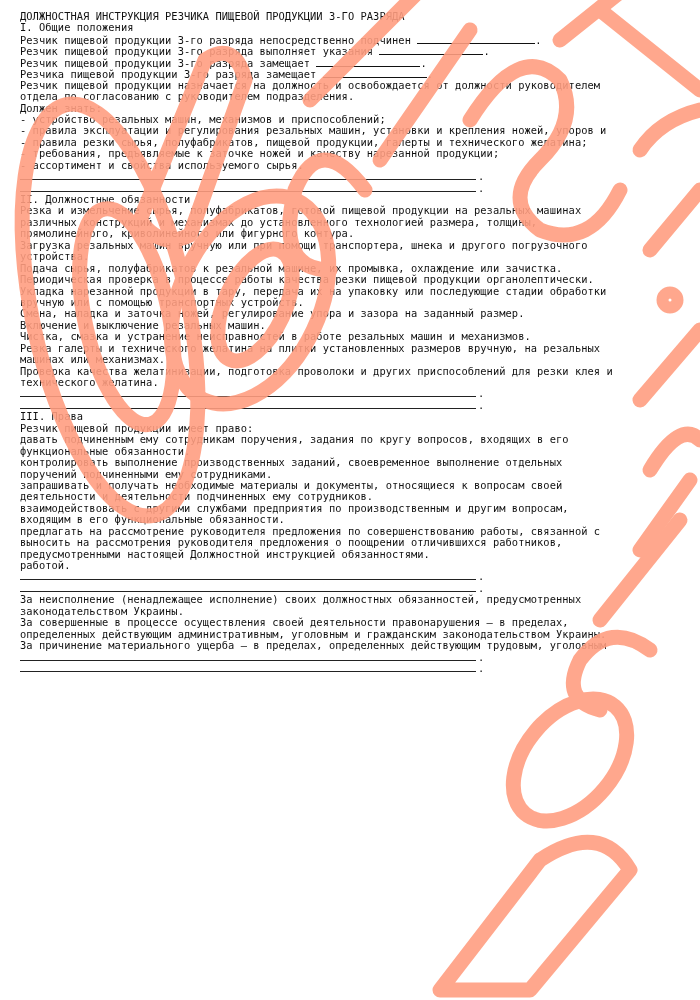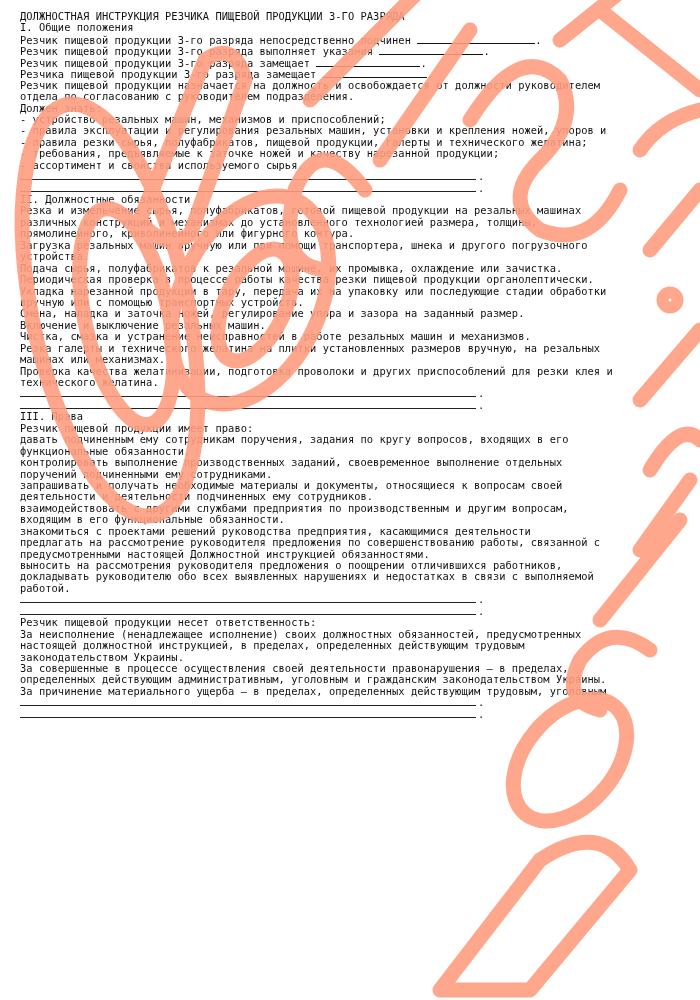--- a/index.html
+++ b/index.html
@@ -75,38 +75,34 @@
   <div class="line">III. Права</div>
   <div class="line">Резчик пищевой продукции имеет право:</div>
   <div class="line">давать подчиненным ему сотрудникам поручения, задания по кругу вопросов, входящих в его</div>
   <div class="line">функциональные обязанности.</div>
   <div class="line">контролировать выполнение производственных заданий, своевременное выполнение отдельных</div>
   <div class="line">поручений подчиненными ему сотрудниками.</div>
   <div class="line">запрашивать и получать необходимые материалы и документы, относящиеся к вопросам своей</div>
   <div class="line">деятельности и деятельности подчиненных ему сотрудников.</div>
   <div class="line">взаимодействовать с другими службами предприятия по производственным и другим вопросам,</div>
   <div class="line">входящим в его функциональные обязанности.</div>
-  <div class="line">знакомиться с проектами решений руководства предприятия, касающимися деятельности</div>
   <div class="line">предлагать на рассмотрение руководителя предложения по совершенствованию работы, связанной с</div>
+  <div class="line">выносить на рассмотрения руководителя предложения о поощрении отличившихся работников,</div>
   <div class="line">предусмотренными настоящей Должностной инструкцией обязанностями.</div>
-  <div class="line">выносить на рассмотрения руководителя предложения о поощрении отличившихся работников,</div>
-  <div class="line">докладывать руководителю обо всех выявленных нарушениях и недостатках в связи с выполняемой</div>
   <div class="line">работой.</div>
   <div class="rule-row">
       <div class="rule"></div>
       <span class="rule-dot">.</span>
     </div>
   <div class="rule-row">
       <div class="rule"></div>
       <span class="rule-dot">.</span>
     </div>
 
-  <div class="line">Резчик пищевой продукции несет ответственность:</div>
   <div class="line">За неисполнение (ненадлежащее исполнение) своих должностных обязанностей, предусмотренных</div>
-  <div class="line">настоящей должностной инструкцией, в пределах, определенных действующим трудовым</div>
   <div class="line">законодательством Украины.</div>
   <div class="line">За совершенные в процессе осуществления своей деятельности правонарушения – в пределах,</div>
   <div class="line">определенных действующим административным, уголовным и гражданским законодательством Украины.</div>
   <div class="line">За причинение материального ущерба – в пределах, определенных действующим трудовым, уголовным</div>
   <div class="rule-row">
       <div class="rule"></div>
       <span class="rule-dot">.</span>
     </div>
   <div class="rule-row">
       <div class="rule"></div>

